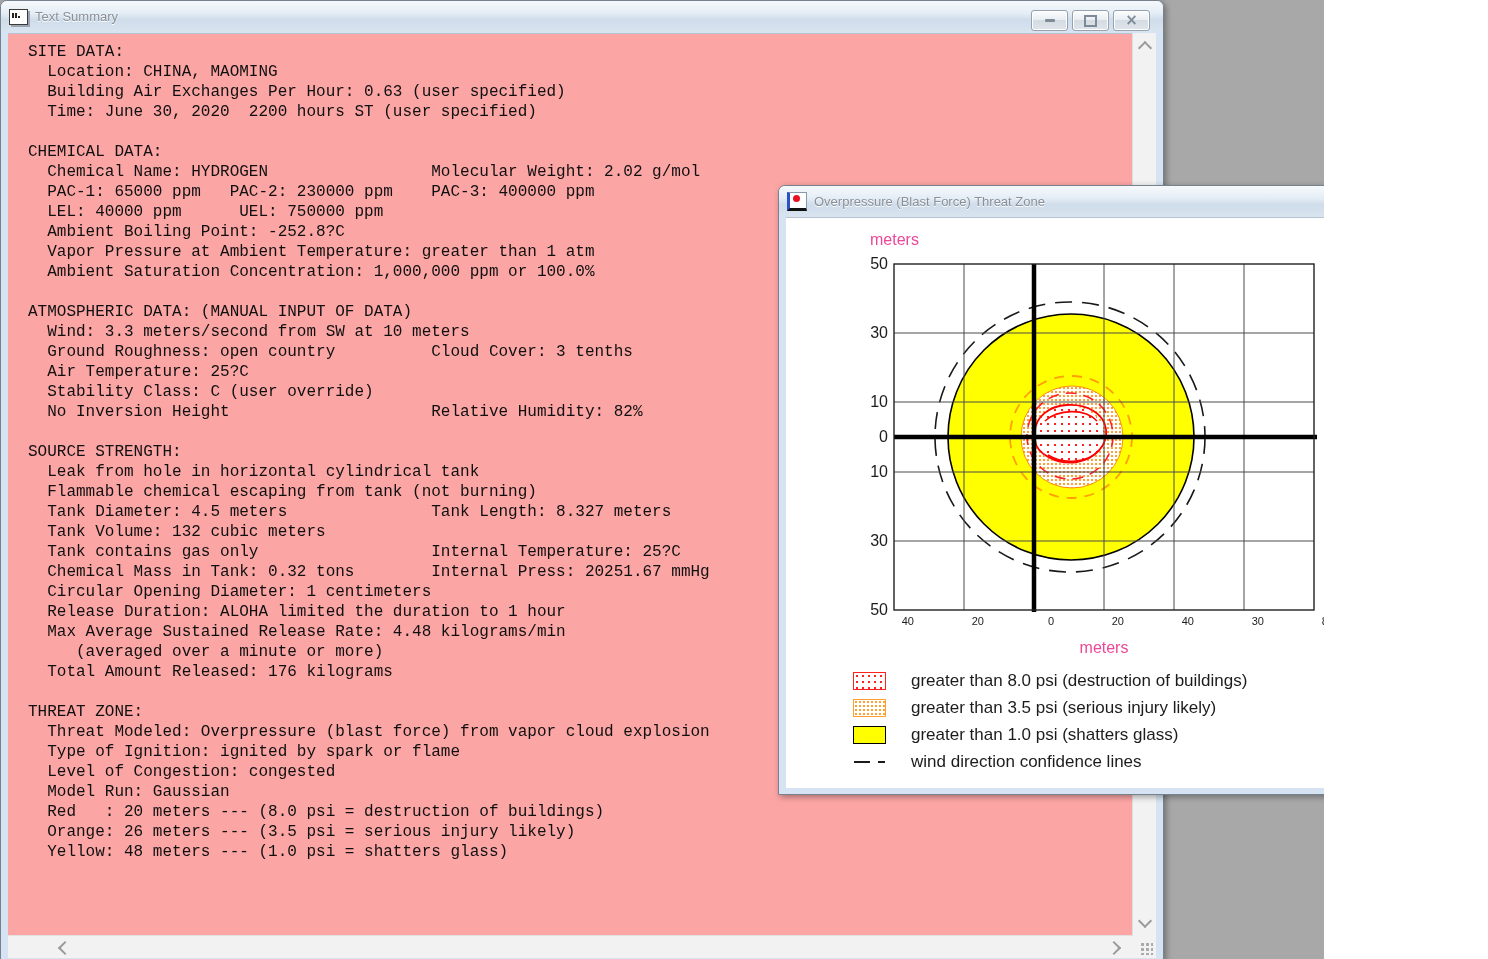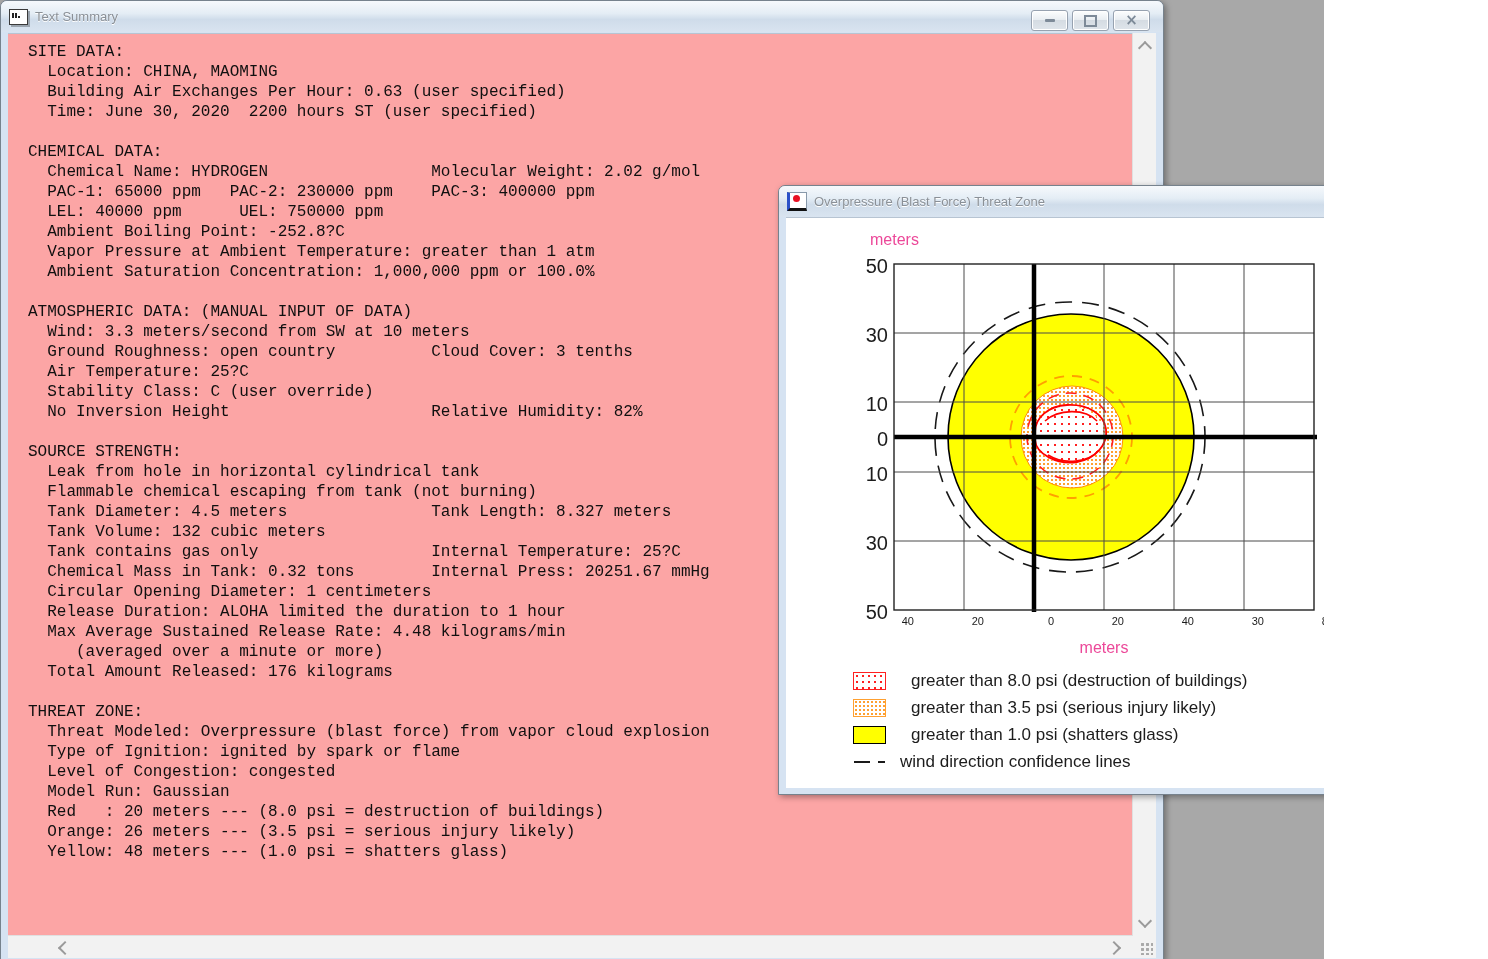--- a/index.html
+++ b/index.html
@@ -97,21 +97,21 @@
   #tz-content {
     position:absolute; left:7px; top:31px; width:690px; height:570px;
     background:#ffffff; border-top:1px solid #b7c4d2; overflow:hidden;
   }
   #tz-chart-svg { position:absolute; left:0; top:0; }
   .axis-unit {
     position:absolute; font-size:16px; color:#ec4899;
   }
   .ytick {
     position:absolute; left:58px; width:44px; text-align:right;
-    font-size:20px; color:#1c1c1c;
+    font-size:16px; color:#1c1c1c;
   }
   .xtick {
     position:absolute; width:40px; text-align:right; top:397px;
     font-size:11px; color:#1c1c1c;
   }
   .wind-label {
     position:absolute; left:566px; top:188px; width:80px; text-align:center;
     font-size:21px; color:#4c1d95;
   }
   
@@ -312,20 +312,20 @@
           <span class="legend-label">greater than 3.5 psi (serious injury likely)</span>
         </div>
         <div class="legend-row">
           <div class="legend-swatch swatch-yellow"></div>
           <span class="legend-label">greater than 1.0 psi (shatters glass)</span>
         </div>
         <div class="legend-row">
           <svg width="40" height="19">
             <line x1="1" y1="10" x2="40" y2="10" stroke="#1a1a1a" stroke-width="2.2" stroke-dasharray="16 8 7 8"></line>
           </svg>
-          <span class="legend-label" style="margin-left:7px;">wind direction confidence lines</span>
+          <span class="legend-label" style="margin-left:18px;">wind direction confidence lines</span>
         </div>
       </div>
 
     </div>
   </div>
 
 </div>
 
 </body></html>

